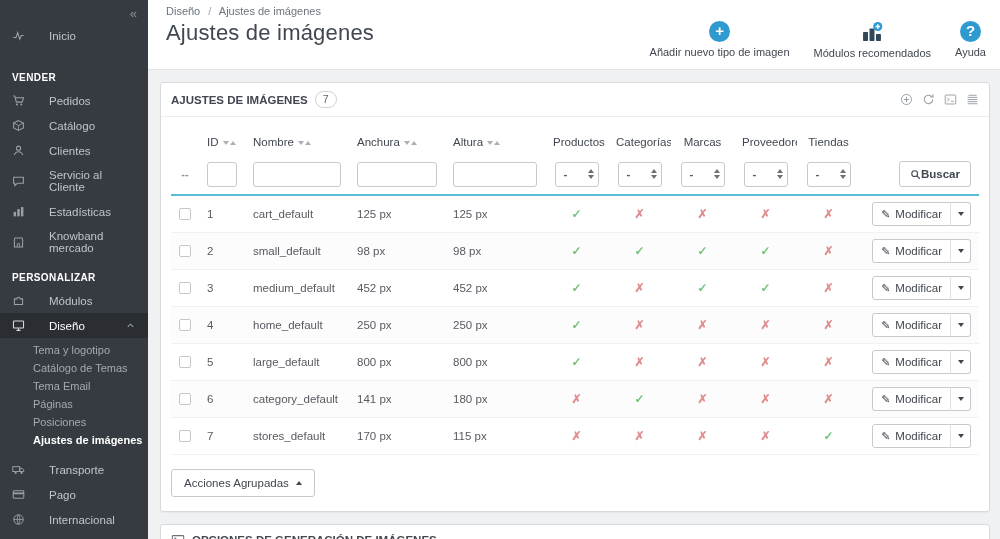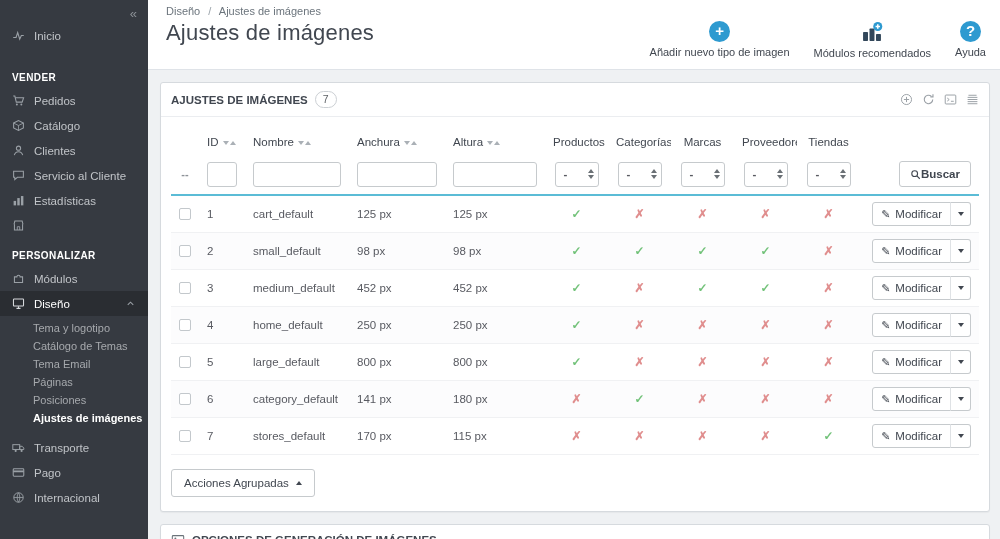--- a/index.html
+++ b/index.html
@@ -3,21 +3,21 @@
 <meta charset="utf-8">
 <style>
   *{margin:0;padding:0;box-sizing:border-box}
   html,body{width:1000px;height:539px;overflow:hidden}
   body{font-family:"Liberation Sans",sans-serif;background:#eff1f3;font-size:12px;color:#585a61}
   .app{display:flex;width:1000px;height:539px}
 
   
   .sidebar{width:148px;background:#363a41;flex-shrink:0;overflow:hidden;padding-top:2px}
   .sb-collapse{text-align:right;padding:4px 12px 2px;color:#8d9298;font-size:13px;cursor:pointer;letter-spacing:-1px}
-  .sb-item{display:flex;align-items:center;gap:9px;padding:6px 12px;font-size:11.5px;color:#c1c4c8;cursor:pointer}
+  .sb-item{display:flex;align-items:center;gap:24px;padding:6px 12px;font-size:11.5px;color:#c1c4c8;cursor:pointer}
   .sb-home{margin-bottom:12px}
   .sb-ico{color:#9aa0a6;display:flex;flex-shrink:0}
   .sb-sec{padding:12px 12px 5px;font-size:10px;font-weight:bold;color:#ffffff;letter-spacing:.4px}
   .sb-item.active{background:rgba(0,0,0,.22);color:#fff}
   .sb-item.active .sb-ico{color:#d7dadd}
   .sb-caret{margin-left:auto;color:#9aa0a6;display:flex}
   .sb-sub{padding:3px 0 8px}
   .sb-subitem{padding:3px 12px 3px 33px;font-size:11px;color:#a6a9ad;cursor:pointer;white-space:nowrap}
   .sb-subitem.active{color:#ffffff;font-weight:bold}
 
@@ -140,20 +140,21 @@
           </span>
           <span>Estadísticas</span>
         </div>
         <div class="sb-item">
           <span class="sb-ico">
             <svg viewBox="0 0 16 16" width="13" height="13" aria-hidden="true">
               <path d="M2.5 6.5l1-4h9l1 4M3 6.5v7h10v-7" fill="none" stroke="currentColor" stroke-width="1.3"></path>
               <path d="M6.5 13.5V9.5h3v4" fill="none" stroke="currentColor" stroke-width="1.1"></path>
             </svg>
           </span>
+          <span>Knowband mercado</span>
         </div>
         <div class="sb-sec">PERSONALIZAR</div>
         <div class="sb-item">
           <span class="sb-ico">
             <svg viewBox="0 0 16 16" width="13" height="13" aria-hidden="true">
               <path d="M3 6h3a2 2 0 114 0h3v7H3z" fill="none" stroke="currentColor" stroke-width="1.3"></path>
             </svg>
           </span>
           <span>Módulos</span>
         </div>

